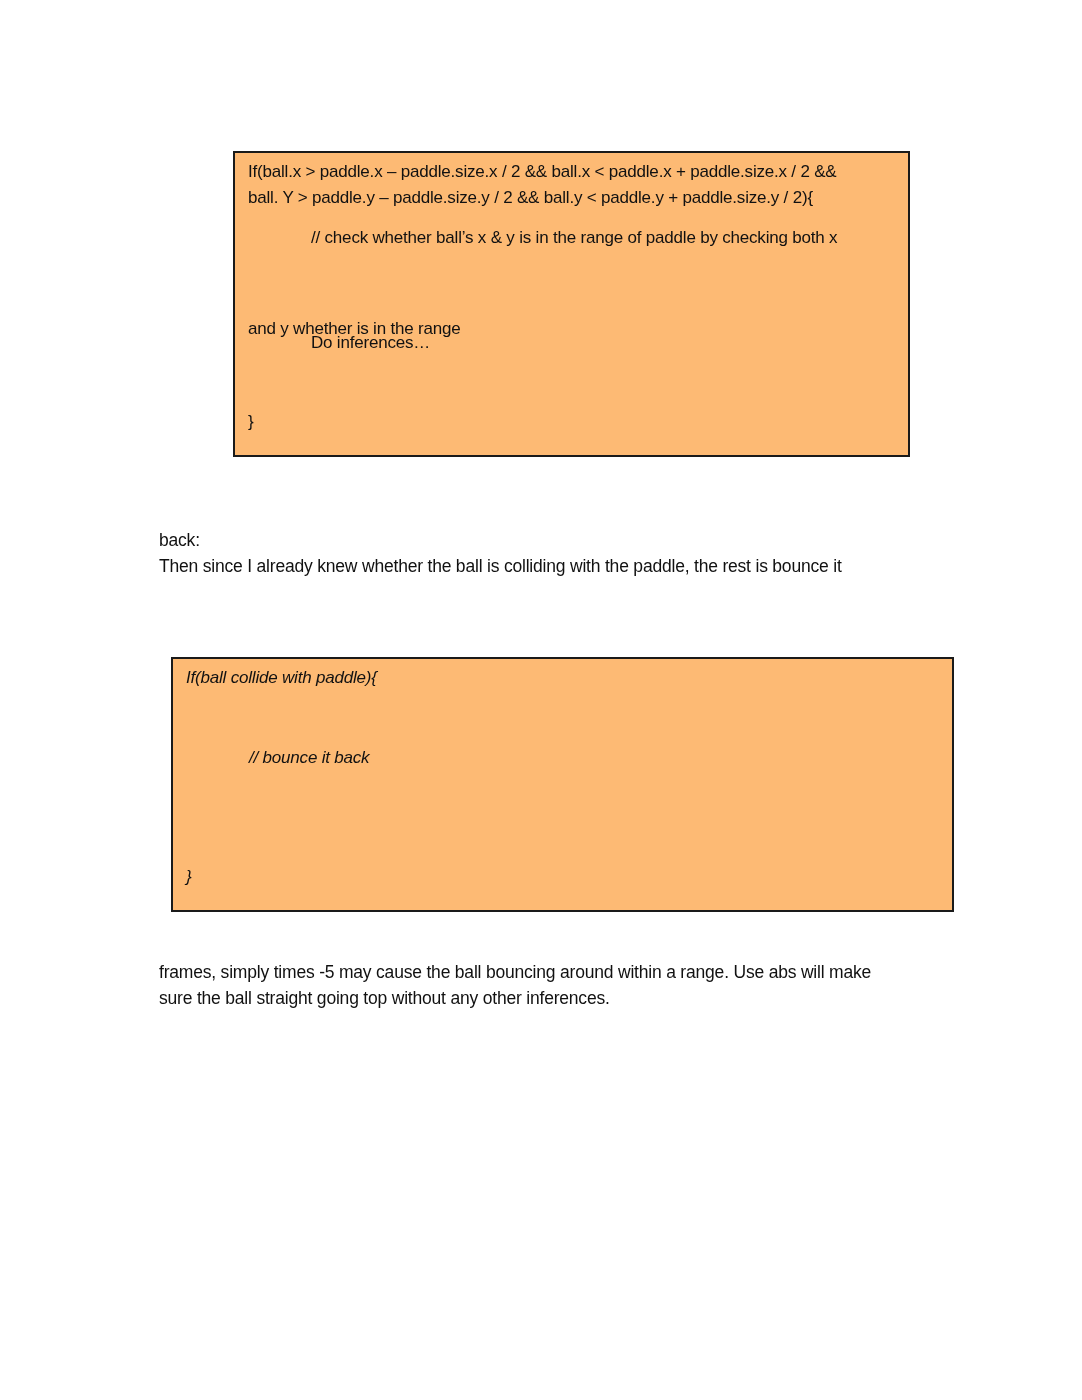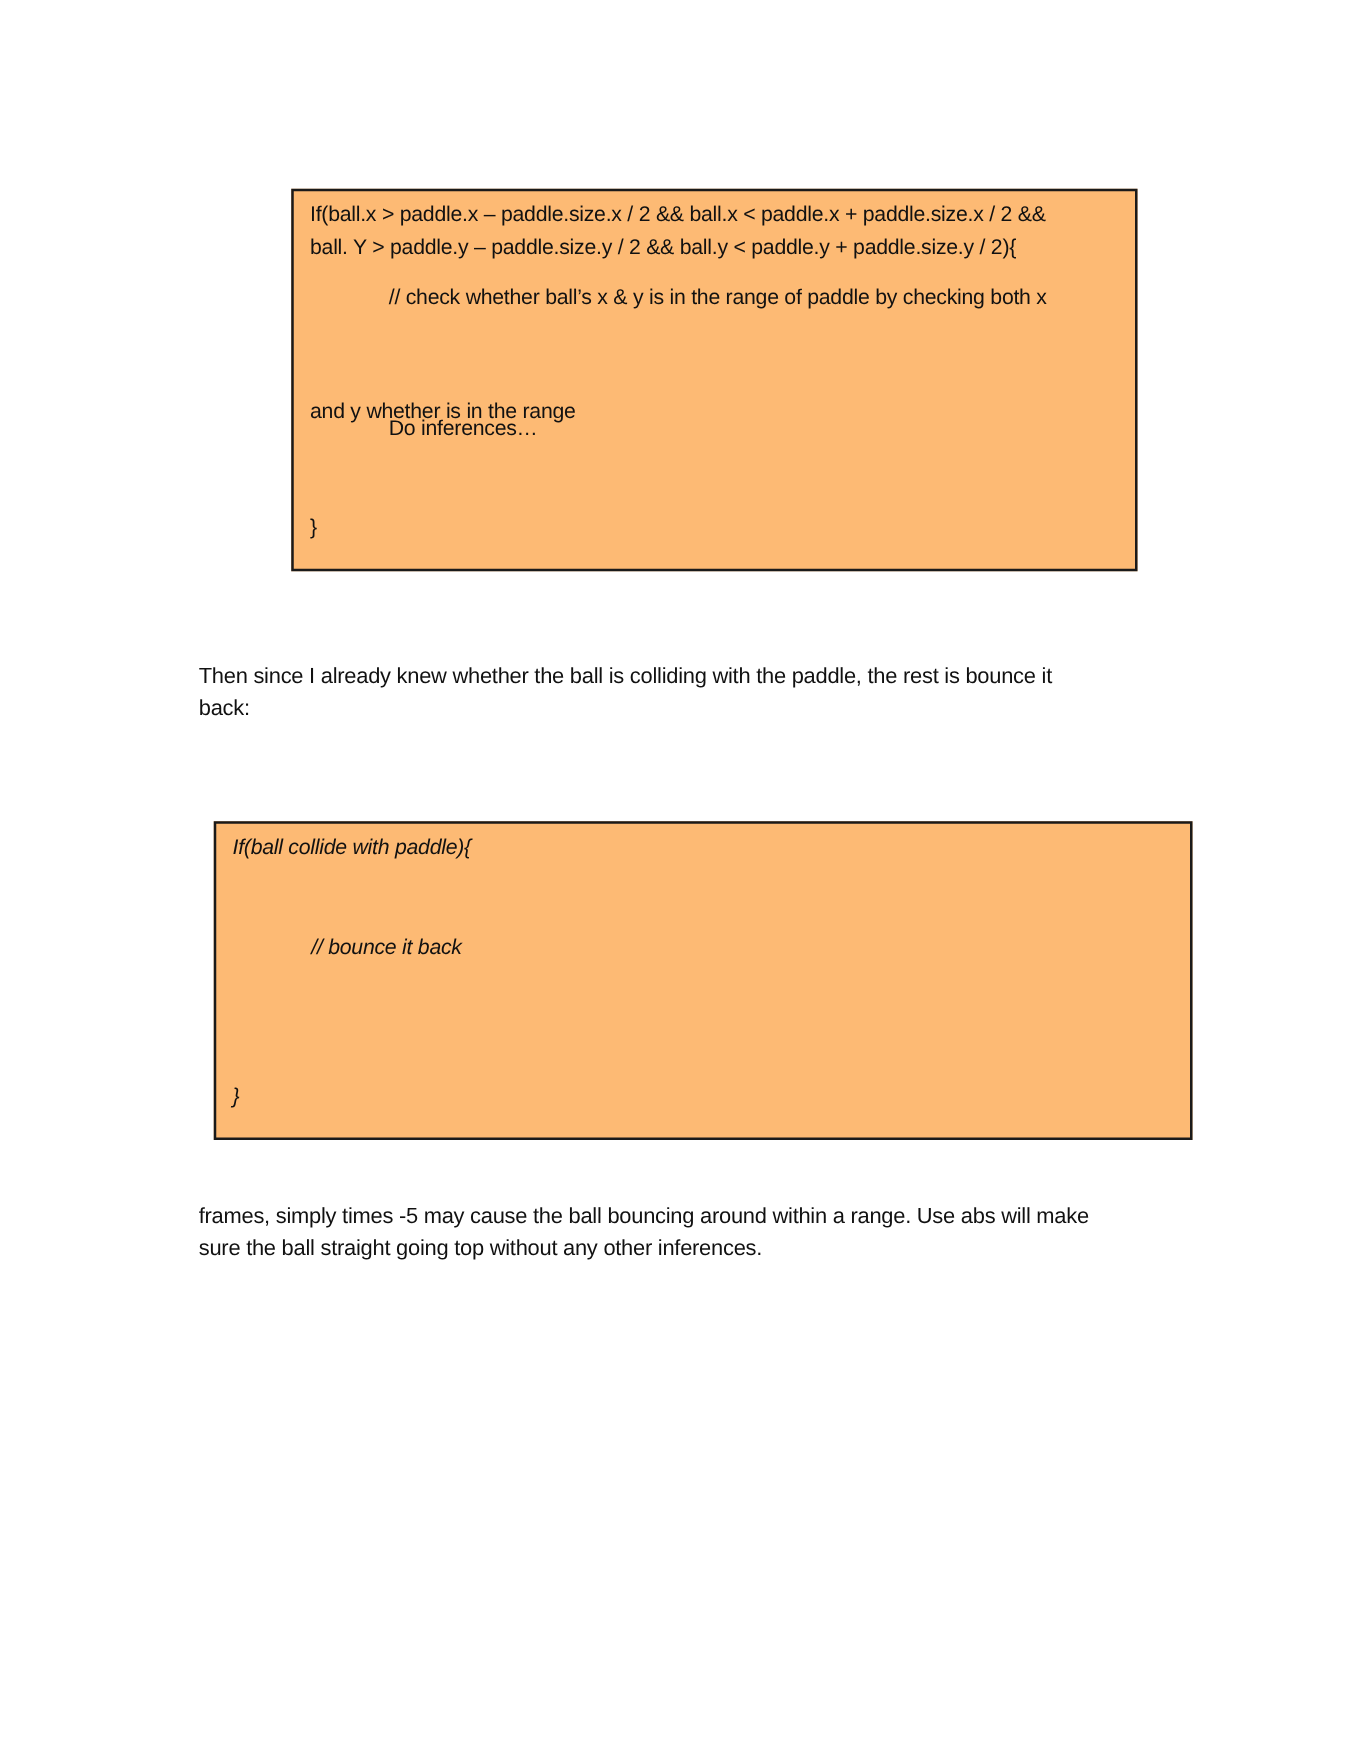--- a/index.html
+++ b/index.html
@@ -43,22 +43,22 @@
 <div id="box1" class="code-box">
   <div class="line" style="left:13px; top:6px;">If(ball.x &gt; paddle.x – paddle.size.x / 2 &amp;&amp; ball.x &lt; paddle.x + paddle.size.x / 2 &amp;&amp;</div>
   <div class="line" style="left:13px; top:32px;">ball. Y &gt; paddle.y – paddle.size.y / 2 &amp;&amp; ball.y &lt; paddle.y + paddle.size.y / 2){</div>
   <div class="line" style="left:76px; top:72px;">// check whether ball’s x &amp; y is in the range of paddle by checking both x</div>
   <div class="line" style="left:13px; top:115px;margin-top:48px;">and y whether is in the range</div>
   <div class="line" style="left:76px; top:177px;">Do inferences…</div>
   <div class="line" style="left:13px; top:256px;">}</div>
 </div>
 
 <div class="para" style="left:159px; top:527px; width:760px;">
+  <div>back:</div>
   <div>Then since I already knew whether the ball is colliding with the paddle, the rest is bounce it</div>
-  <div>back:</div>
 </div>
 
 <div id="box2" class="code-box">
   <div class="line" style="left:13px; top:6px;">If(ball collide with paddle){</div>
   <div class="line" style="left:76px; top:86px;">// bounce it back</div>
   <div class="line" style="left:13px; top:205px;">}</div>
 </div>
 
 <div class="para" style="left:159px; top:959px; width:780px;">
   <div>frames, simply times -5 may cause the ball bouncing around within a range. Use abs will make</div>

